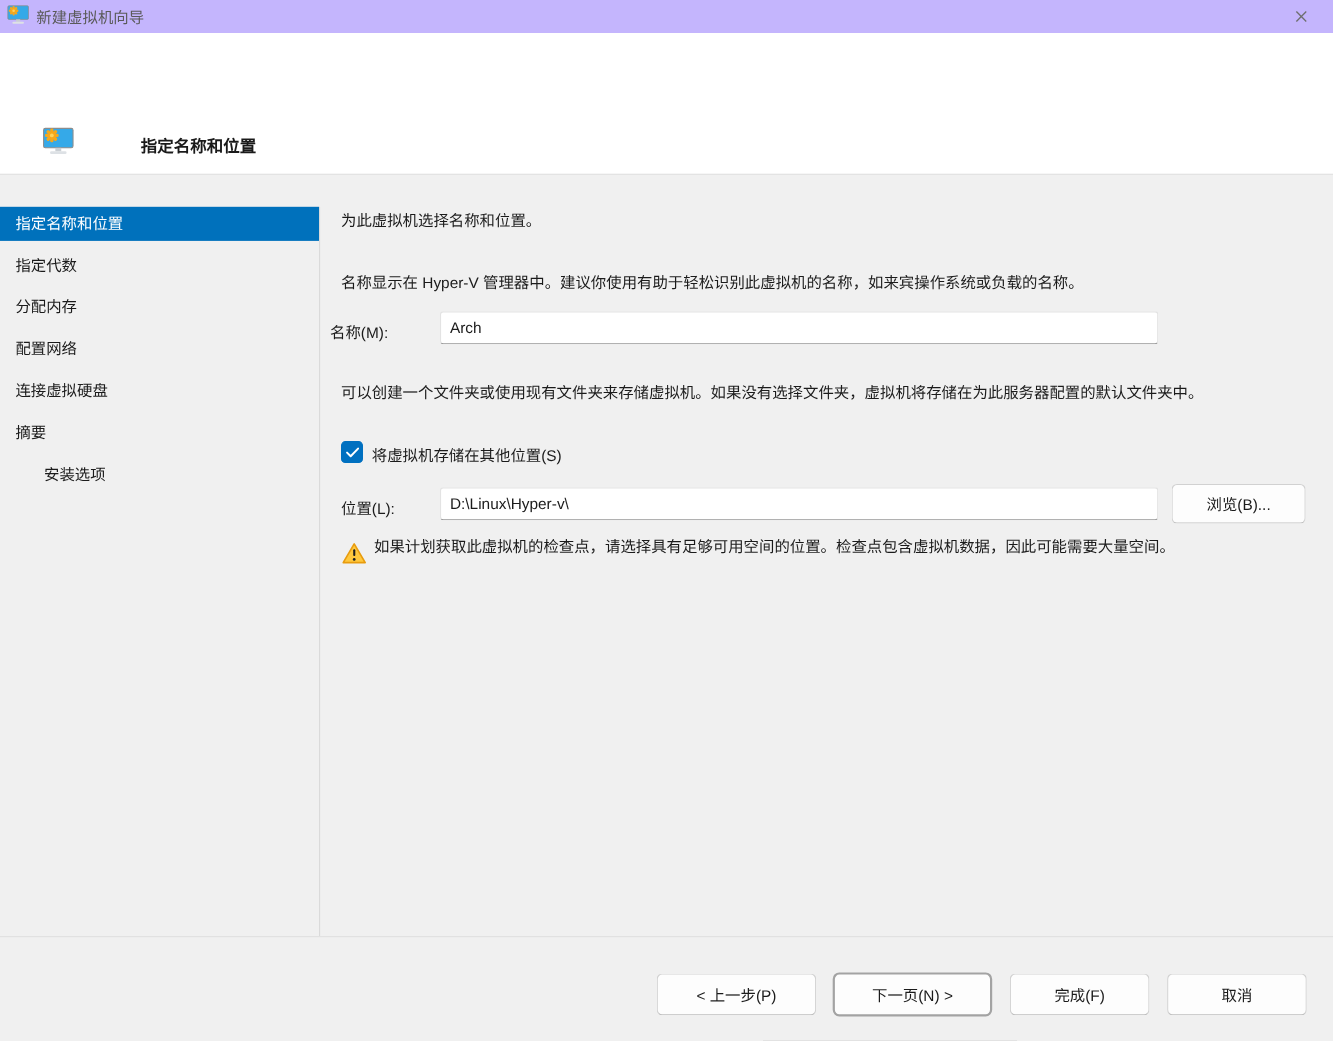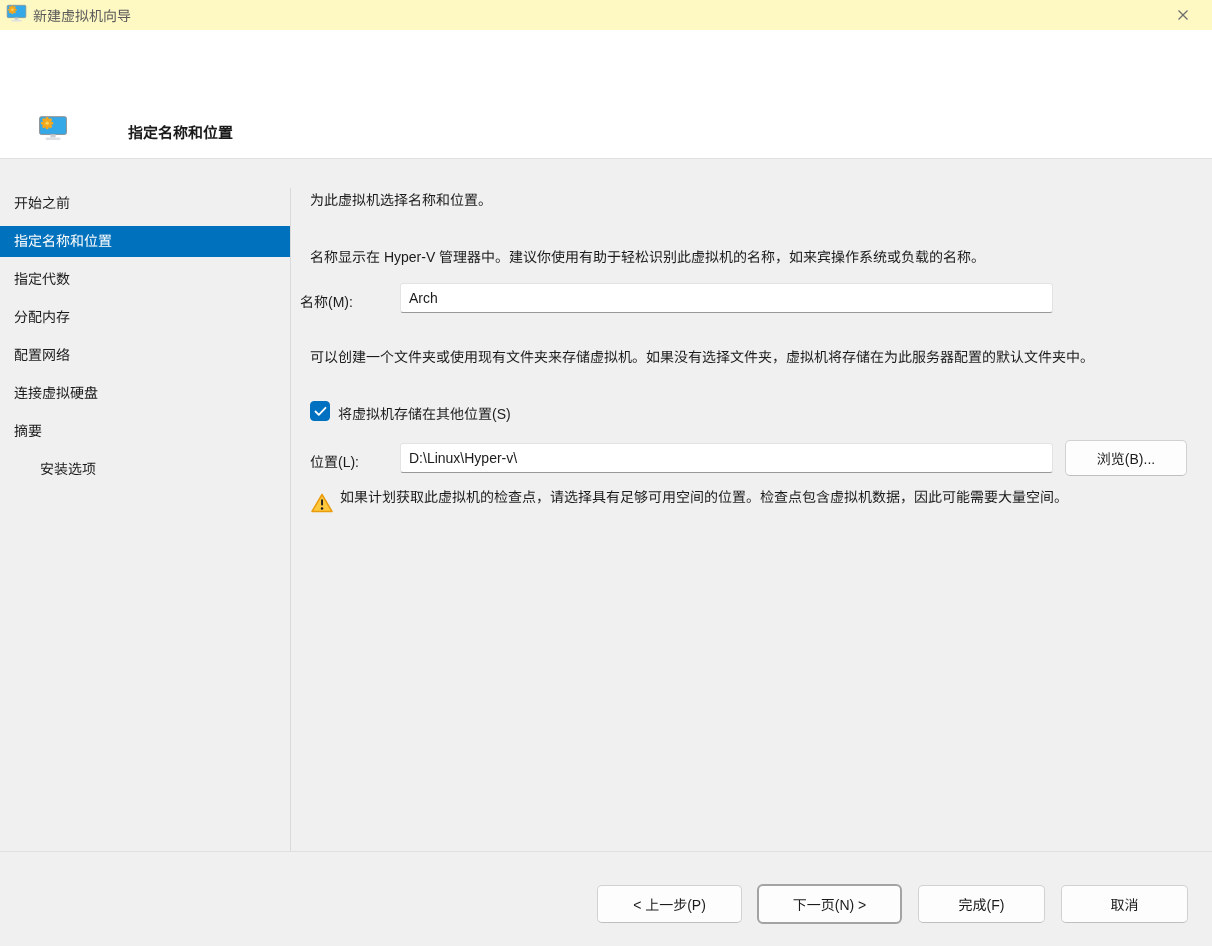--- a/index.html
+++ b/index.html
@@ -1,20 +1,20 @@
 <!DOCTYPE html>
 <html lang="zh-CN"><head>
 <meta charset="utf-8">
 <style>
   html,body{margin:0;padding:0;}
   body{font-family:"Liberation Sans","DejaVu Sans",sans-serif;background:#cfcfcf;}
   .window{position:relative;width:1212px;height:946px;background:#F0F0F0;overflow:hidden;}
 
   
-  .titlebar{position:absolute;left:0;top:0;width:1212px;height:30px;background:#fef9c3;}
+  .titlebar{position:absolute;left:0;top:0;width:1212px;height:30px;background:#c4b5fd;}
   .titlebar-icon{position:absolute;left:6px;top:3px;width:21px;height:21px;}
   .titlebar-title{position:absolute;left:33px;top:5px;font-size:14px;color:#5A5A5A;white-space:nowrap;}
   .close-button{position:absolute;right:8px;top:0;width:42px;height:29px;display:flex;align-items:center;justify-content:center;}
 
   
   .header-band{position:absolute;left:0;top:30px;width:1212px;height:128px;background:#FFFFFF;}
   .header-icon{position:absolute;left:38px;top:84px;width:30px;height:29px;}
   .page-title{position:absolute;left:128px;top:91px;font-size:15px;font-weight:bold;color:#1A1A1A;white-space:nowrap;}
   .header-divider{position:absolute;left:0;top:158px;width:1212px;height:1px;background:#E1E1E1;}
 
@@ -96,21 +96,20 @@
           <circle cx="8.5" cy="8" r="3.6"></circle>
         </g>
         <circle cx="8.5" cy="8" r="1.6" fill="#FDD35C"></circle>
       </svg>
     </span>
     <span class="page-title">指定名称和位置</span>
   </div>
   <div class="header-divider"></div>
 
   <div class="sidebar">
-    <div class="side-item">开始之前</div>
     <div class="side-item selected">指定名称和位置</div>
     <div class="side-item">指定代数</div>
     <div class="side-item">分配内存</div>
     <div class="side-item">配置网络</div>
     <div class="side-item">连接虚拟硬盘</div>
     <div class="side-item">摘要</div>
     <div class="side-item indent">安装选项</div>
   </div>
   <div class="v-divider"></div>
 

